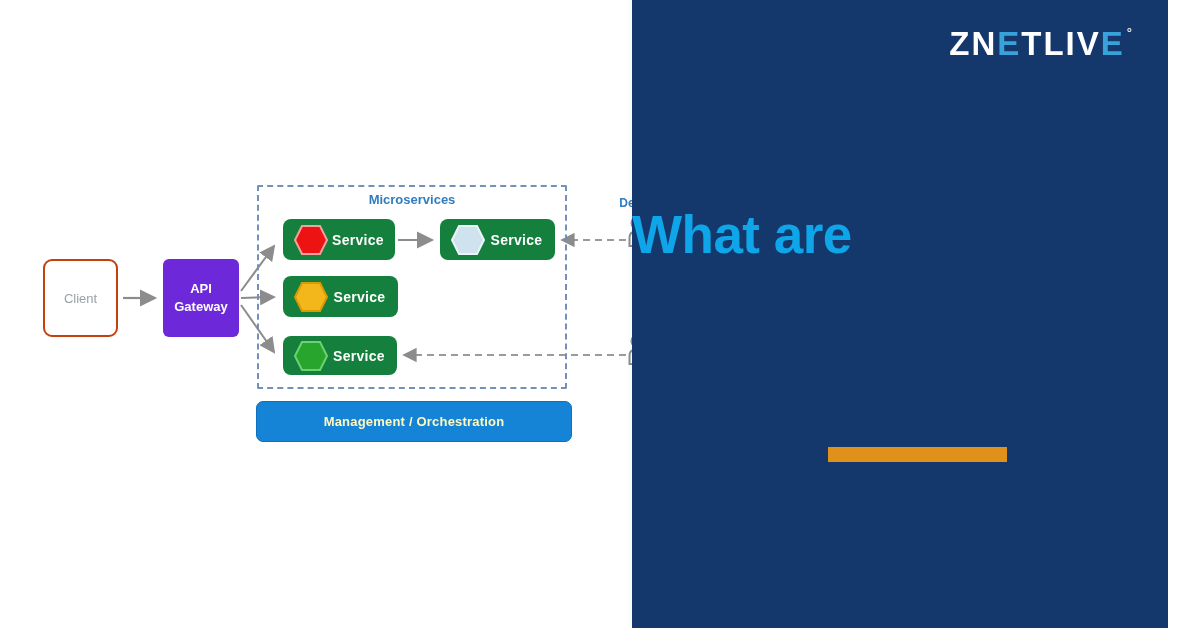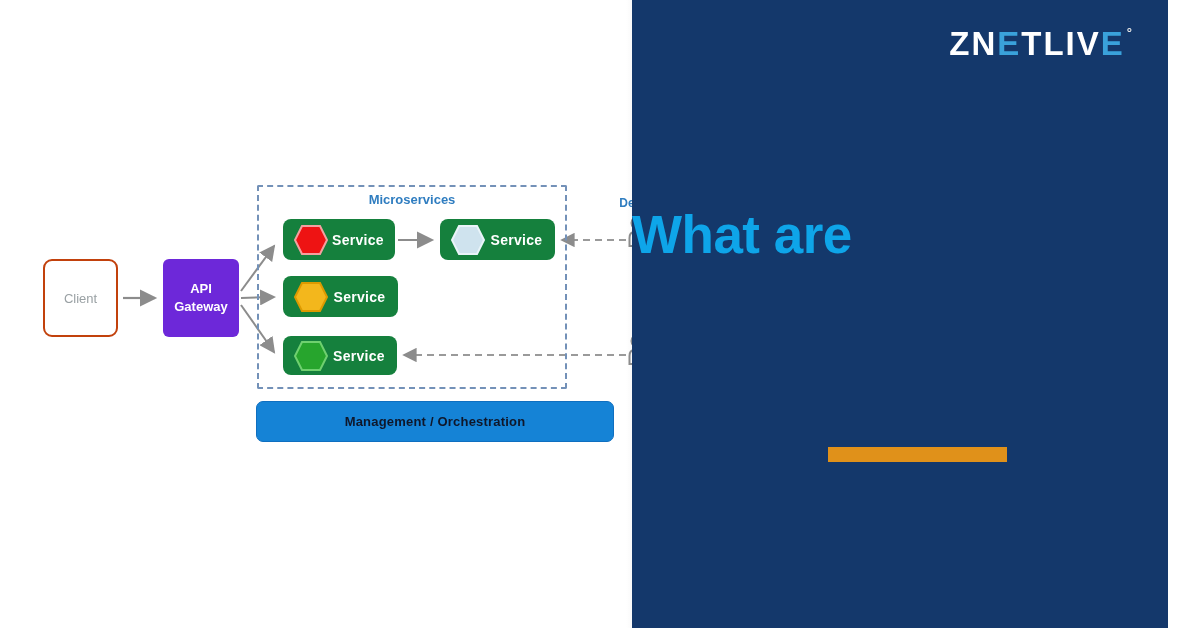--- a/index.html
+++ b/index.html
@@ -40,24 +40,24 @@
   .svc .svc-label {
     flex:1; text-align:center; color:#fff; font-size:14px; font-weight:bold;
     padding-right:8px; letter-spacing:.3px;
   }
   .svc-1 { left:243px; top:219px; width:112px; }
   .svc-2 { left:400px; top:219px; width:115px; }
   .svc-3 { left:243px; top:276px; width:115px; }
   .svc-4 { left:243px; top:336px; width:114px; height:39px; }
 
   .mgmt {
-    position:absolute; left:216px; top:401px; width:358px; height:41px;
+    position:absolute; left:216px; top:401px; width:316px; height:41px;
     background:#1583d6; border-radius:7px; border:1px solid #0f6fc0;
     display:flex; align-items:center; justify-content:center;
-    color:#0f172a; font-size:13px; font-weight:bold; letter-spacing:.2px;
+    color:#fef9c3; font-size:13px; font-weight:bold; letter-spacing:.2px;
   }
   .devops-label {
     position:absolute; left:560px; top:196px; width:84px; text-align:center;
     color:#2f7dc0; font-size:12px; font-weight:bold;
   }
   .edge-shadow {
     position:absolute; left:586px; top:0; width:46px; height:628px;
     background:linear-gradient(to right, rgba(120,120,120,0) 0%, rgba(105,105,105,0.12) 45%, rgba(95,95,95,0.55) 100%);
   }
 

